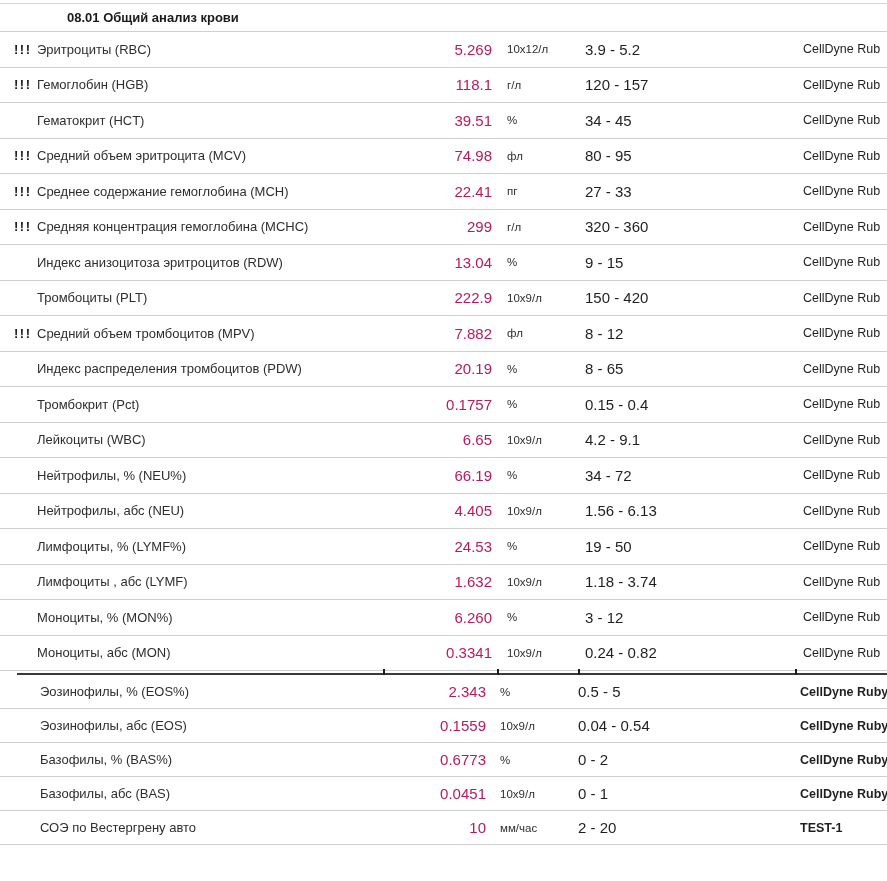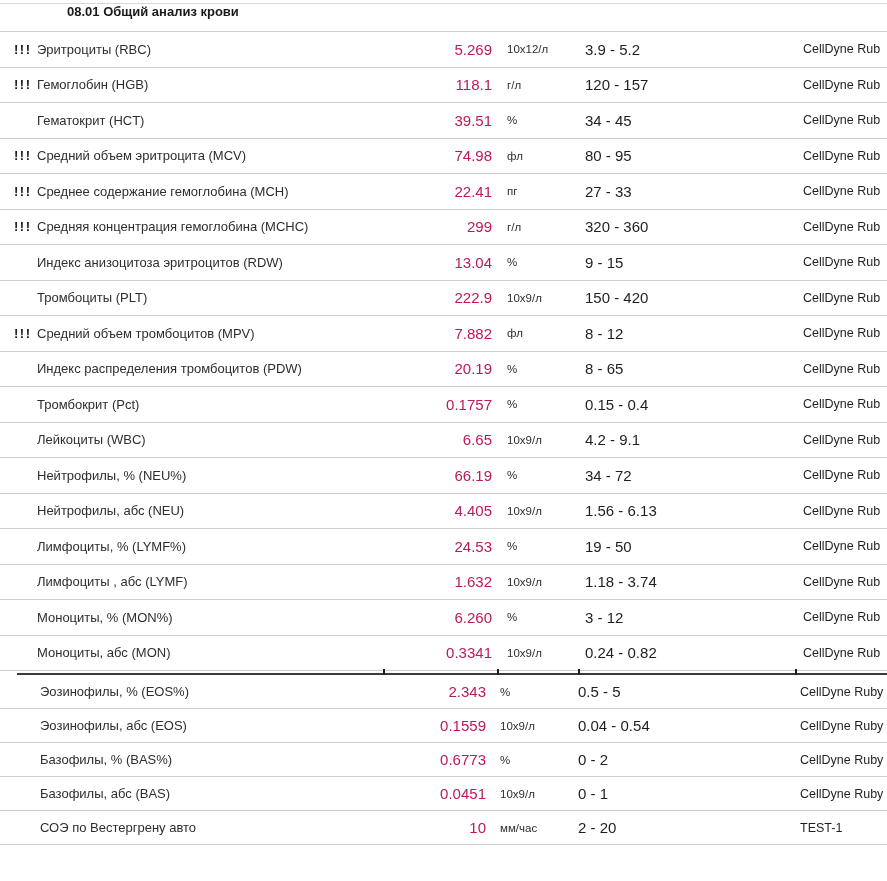--- a/index.html
+++ b/index.html
@@ -16,20 +16,21 @@
     position: relative;
   }
   .top-line {
     height: 1px;
     background: #d8d8d8;
     margin-top: 3px;
   }
   .header-row {
     height: 28px;
     display: flex;
+    align-items: center;
     padding-left: 67px;
     border-bottom: 1px solid #cfcfcf;
     box-sizing: border-box;
   }
   .header-title {
     font-size: 13px;
     font-weight: bold;
     color: #1a1a1a;
   }
   .row {
@@ -75,21 +76,21 @@
   .cell.range {
     font-size: 15px;
     color: #1f1f1f;
     text-align: left;
   }
   .cell.analyzer {
     font-size: 12.5px;
     color: #1f1f1f;
     padding-left: 6px;
   }
-  .table-bottom .cell.analyzer { padding-left: 5px; }
+  .table-bottom .cell.analyzer { padding-left: 5px; font-weight: bold; }
   .section-separator {
     position: relative;
     height: 4px;
   }
   .section-separator .dark-bar {
     position: absolute;
     left: 17px;
     right: 0;
     top: 2px;
     height: 2px;

